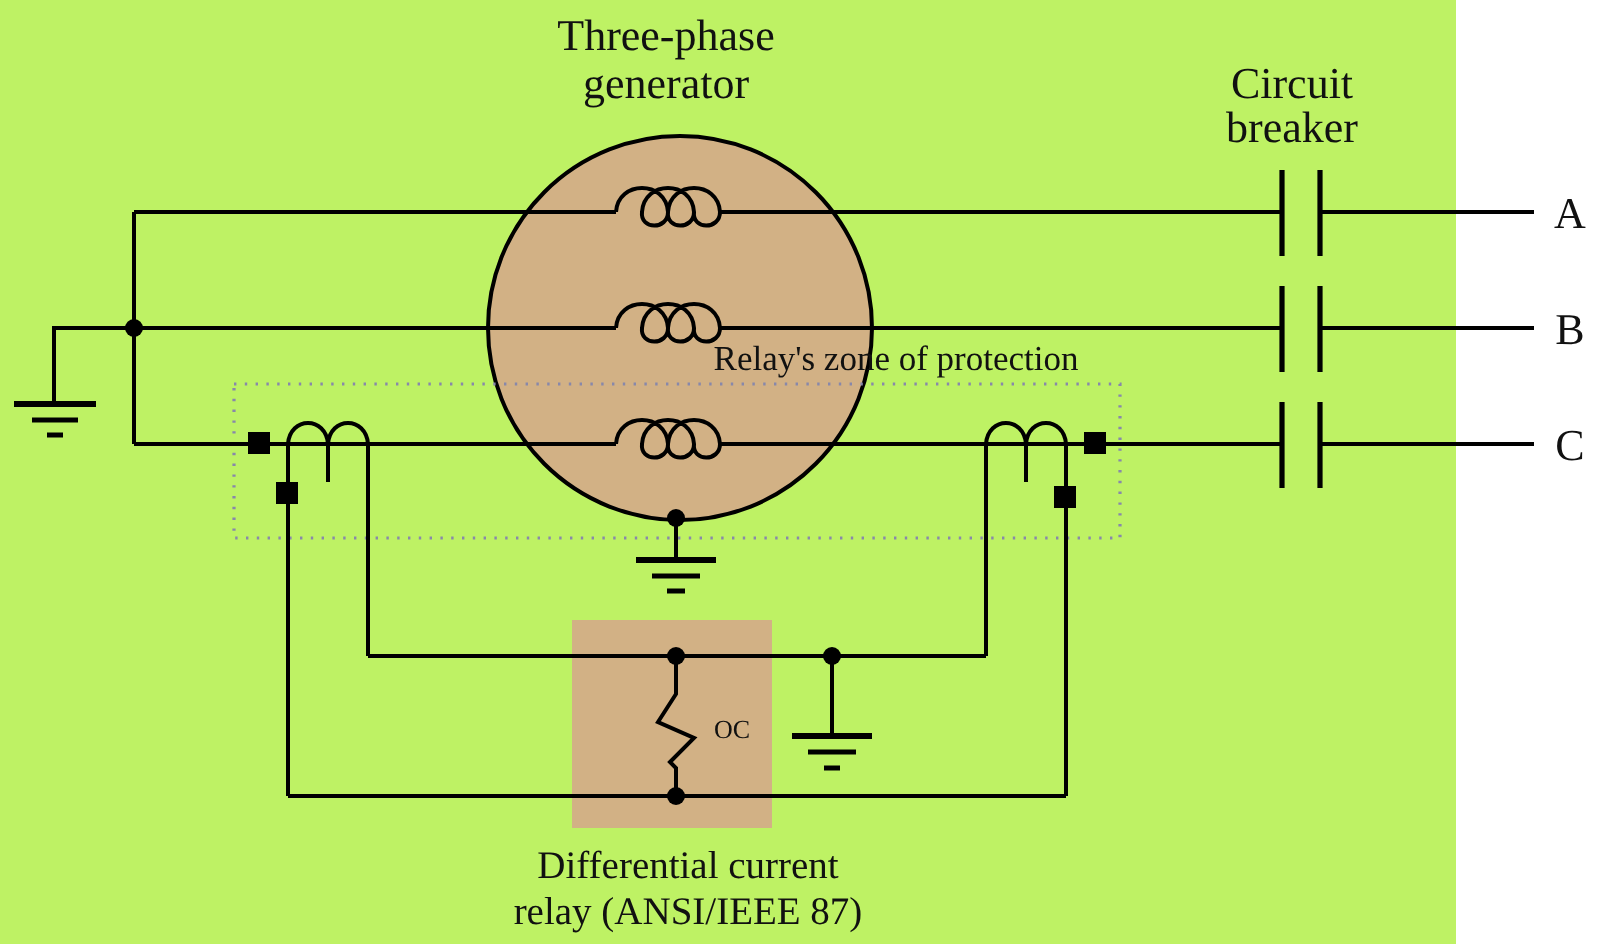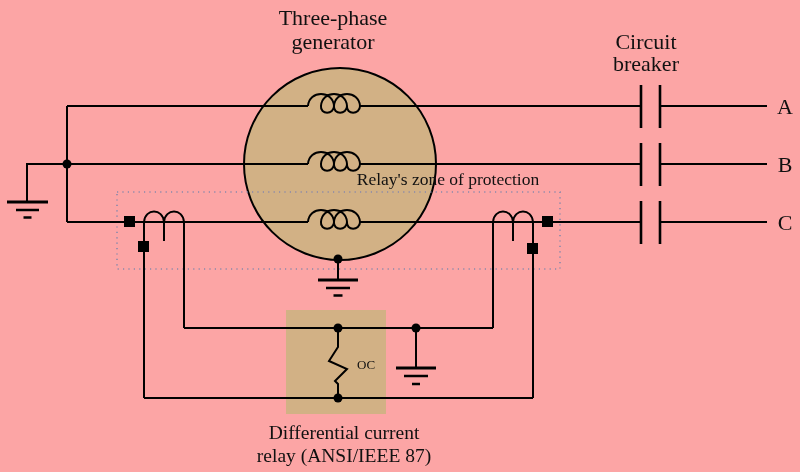--- a/index.html
+++ b/index.html
@@ -6,23 +6,23 @@
     margin: 0;
     padding: 0;
     background: #ffffff;
     width: 800px;
     height: 472px;
     overflow: hidden;
     font-family: "Liberation Serif", serif;
   }
   .stage {
     position: relative;
-    width: 800px;
+    width: 728px;
     height: 472px;
-    background: #fca5a5;
+    background: #bef264;
   }
   svg { display: block; }
   text {
     font-family: "Liberation Serif", serif;
     fill: #111111;
   }
   .t-large { font-size: 22px; }
   .t-label { font-size: 22px; }
   .t-zone  { font-size: 17.5px; }
   .t-cap   { font-size: 19.5px; }

